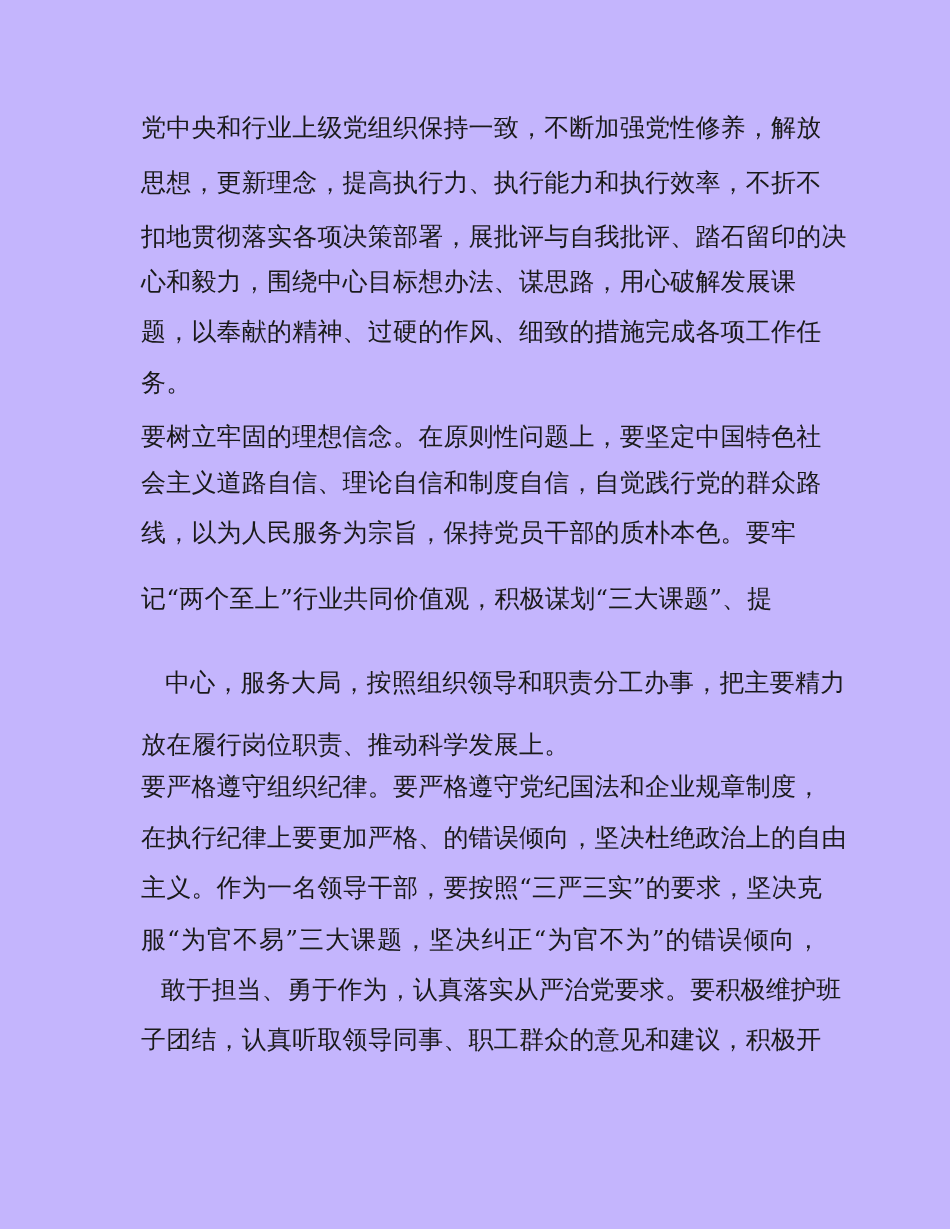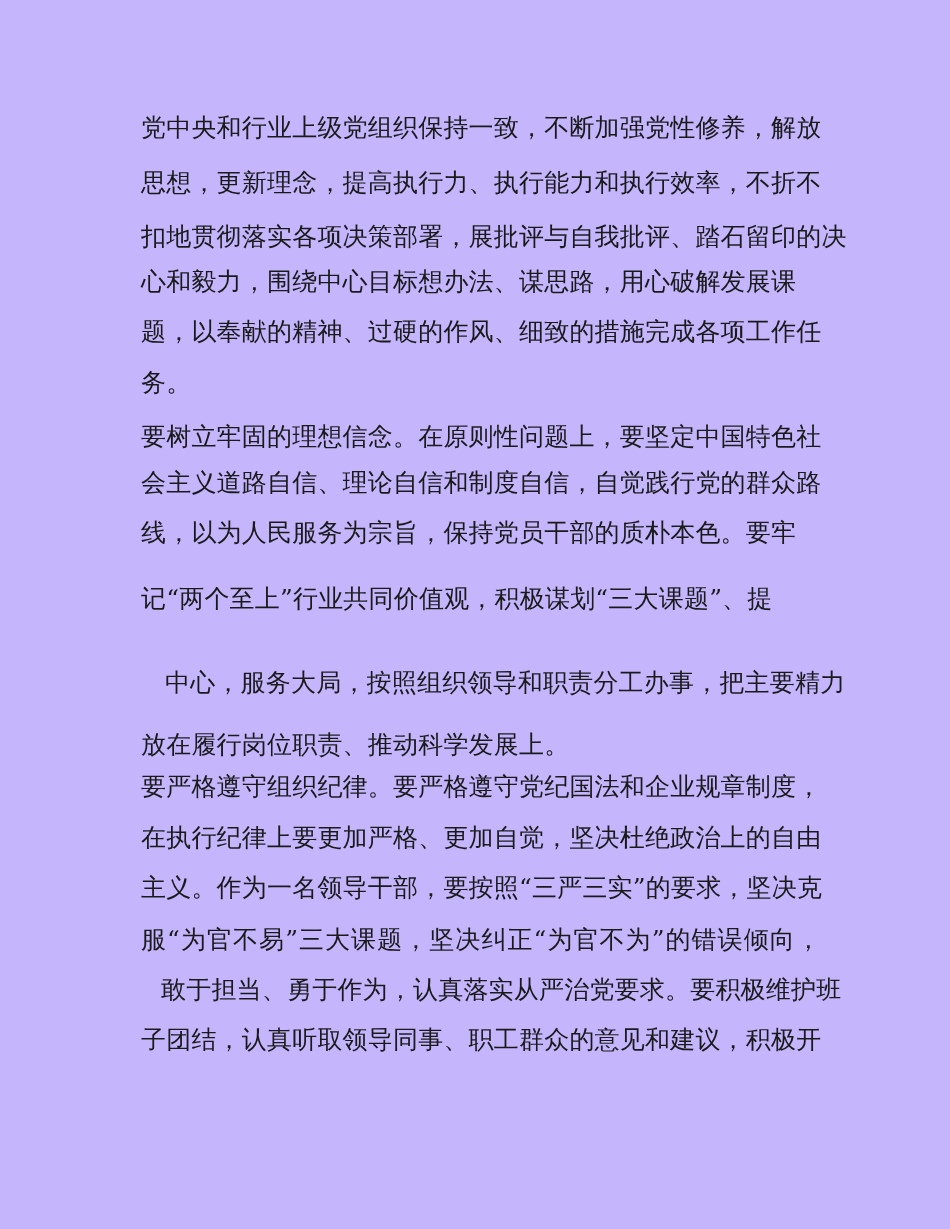--- a/index.html
+++ b/index.html
@@ -29,18 +29,18 @@
   <div class="line" style="top: 264px;">心和毅力，围绕中心目标想办法、谋思路，用心破解发展课</div>
   <div class="line justify" style="top: 314px;">题，以奉献的精神、过硬的作风、细致的措施完成各项工作任</div>
   <div class="line" style="top: 365px;">务。</div>
   <div class="line justify" style="top: 419px;">要树立牢固的理想信念。在原则性问题上，要坚定中国特色社</div>
   <div class="line justify" style="top: 465px;">会主义道路自信、理论自信和制度自信，自觉践行党的群众路</div>
   <div class="line" style="top: 515px;">线，以为人民服务为宗旨，保持党员干部的质朴本色。要牢</div>
   <div class="line" style="top: 569px; margin-top: 12px;">记“两个至上”行业共同价值观，积极谋划“三大课题”、提</div>
   <div class="line justify" style="top: 665px; margin-left: 24px;">中心，服务大局，按照组织领导和职责分工办事，把主要精力</div>
   <div class="line" style="top: 719px; margin-top: 8px;">放在履行岗位职责、推动科学发展上。</div>
   <div class="line justify" style="top: 769px;">要严格遵守组织纪律。要严格遵守党纪国法和企业规章制度，</div>
-  <div class="line justify" style="top: 820px;">在执行纪律上要更加严格、更加自觉，坚决杜绝政治上的自由</div>
+  <div class="line justify" style="top: 820px;">在执行纪律上要更加严格、的错误倾向，坚决杜绝政治上的自由</div>
   <div class="line justify" style="top: 870px;">主义。作为一名领导干部，要按照“三严三实”的要求，坚决克</div>
   <div class="line justify" style="top: 922px;">服“为官不易”三大课题，坚决纠正“为官不为”的错误倾向，</div>
   <div class="line justify" style="top: 972px; margin-left: 20px;">敢于担当、勇于作为，认真落实从严治党要求。要积极维护班</div>
   <div class="line justify" style="top: 1022px;">子团结，认真听取领导同事、职工群众的意见和建议，积极开</div>
 </div>
 
 </body></html>

